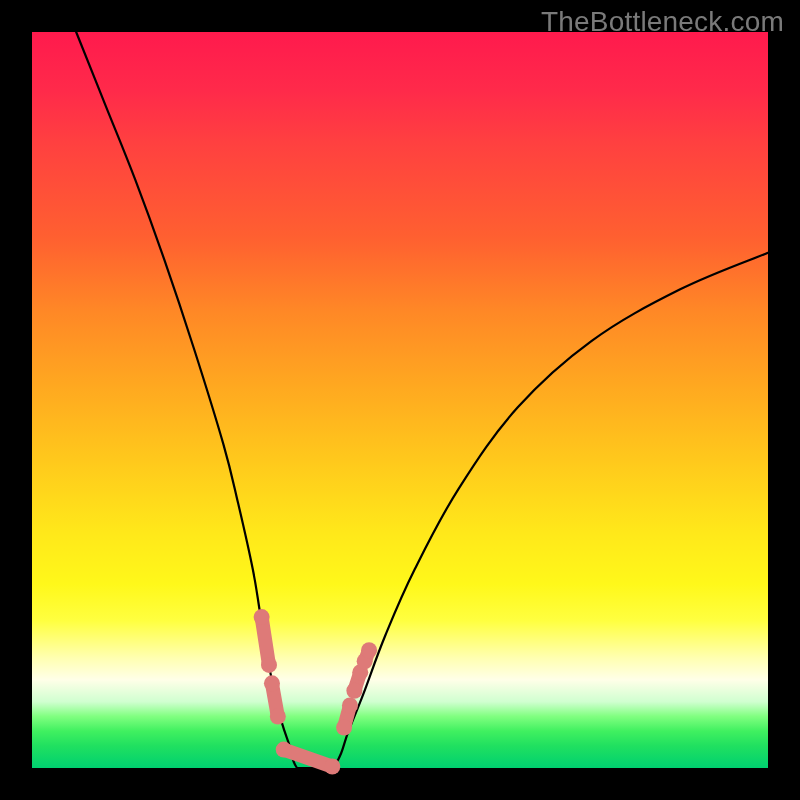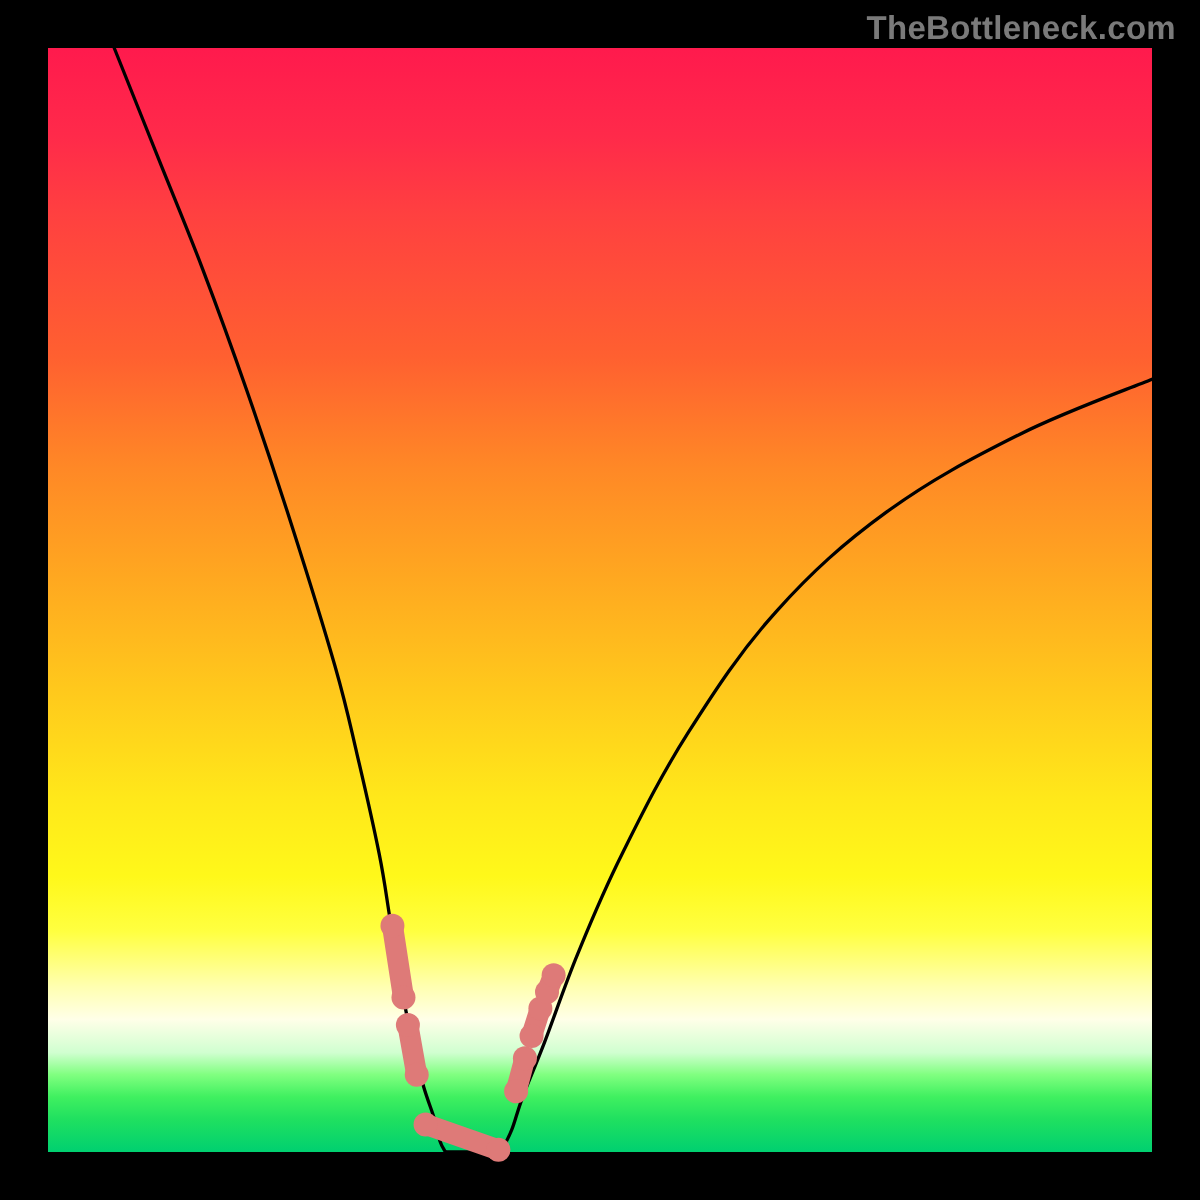--- a/index.html
+++ b/index.html
@@ -43,22 +43,22 @@
       #40f060 95%,
       #20e060 97%,
       #00d070 100%
     );
   }
   .watermark {
     position: absolute;
     top: 6px;
     right: 16px;
     color: #7a7a7a;
-    font-size: 22px;
-    font-weight: 700;
+    font-size: 28px;
+    font-weight: 400;
     letter-spacing: 0.2px;
   }
   svg.curves {
     position: absolute;
     top: 32px;
     left: 32px;
     width: 736px;
     height: 736px;
     overflow: visible;
   }

